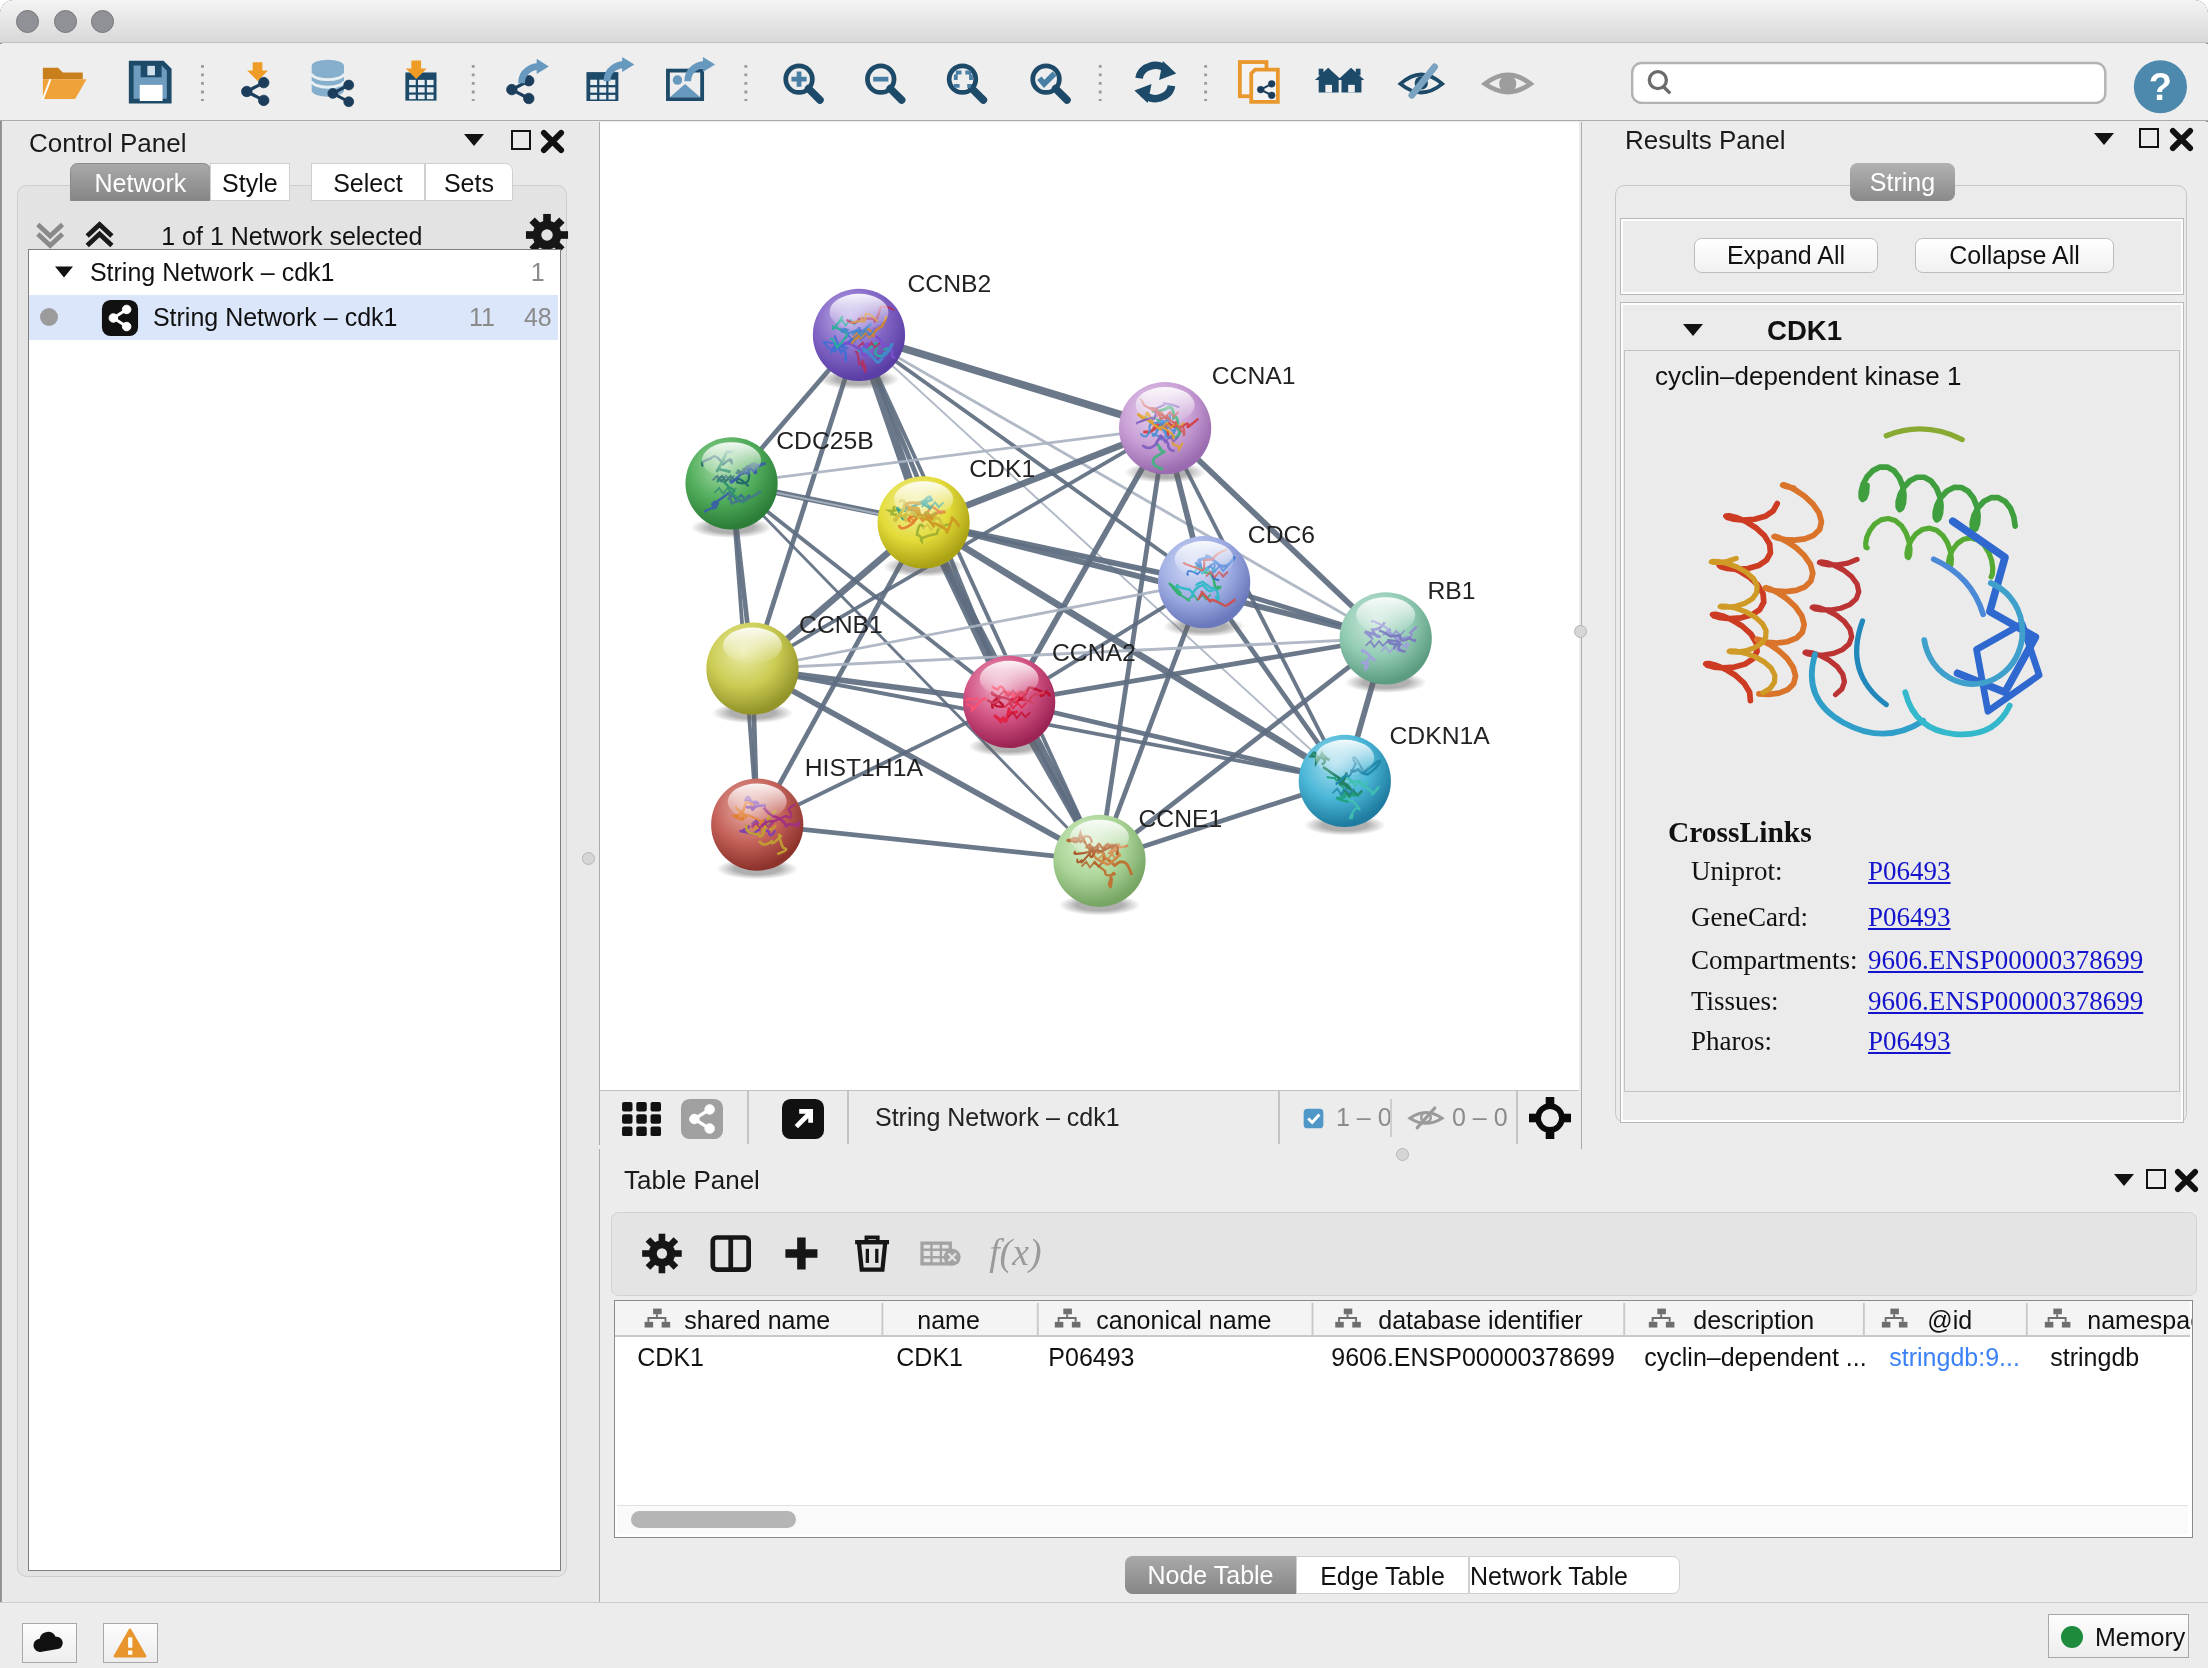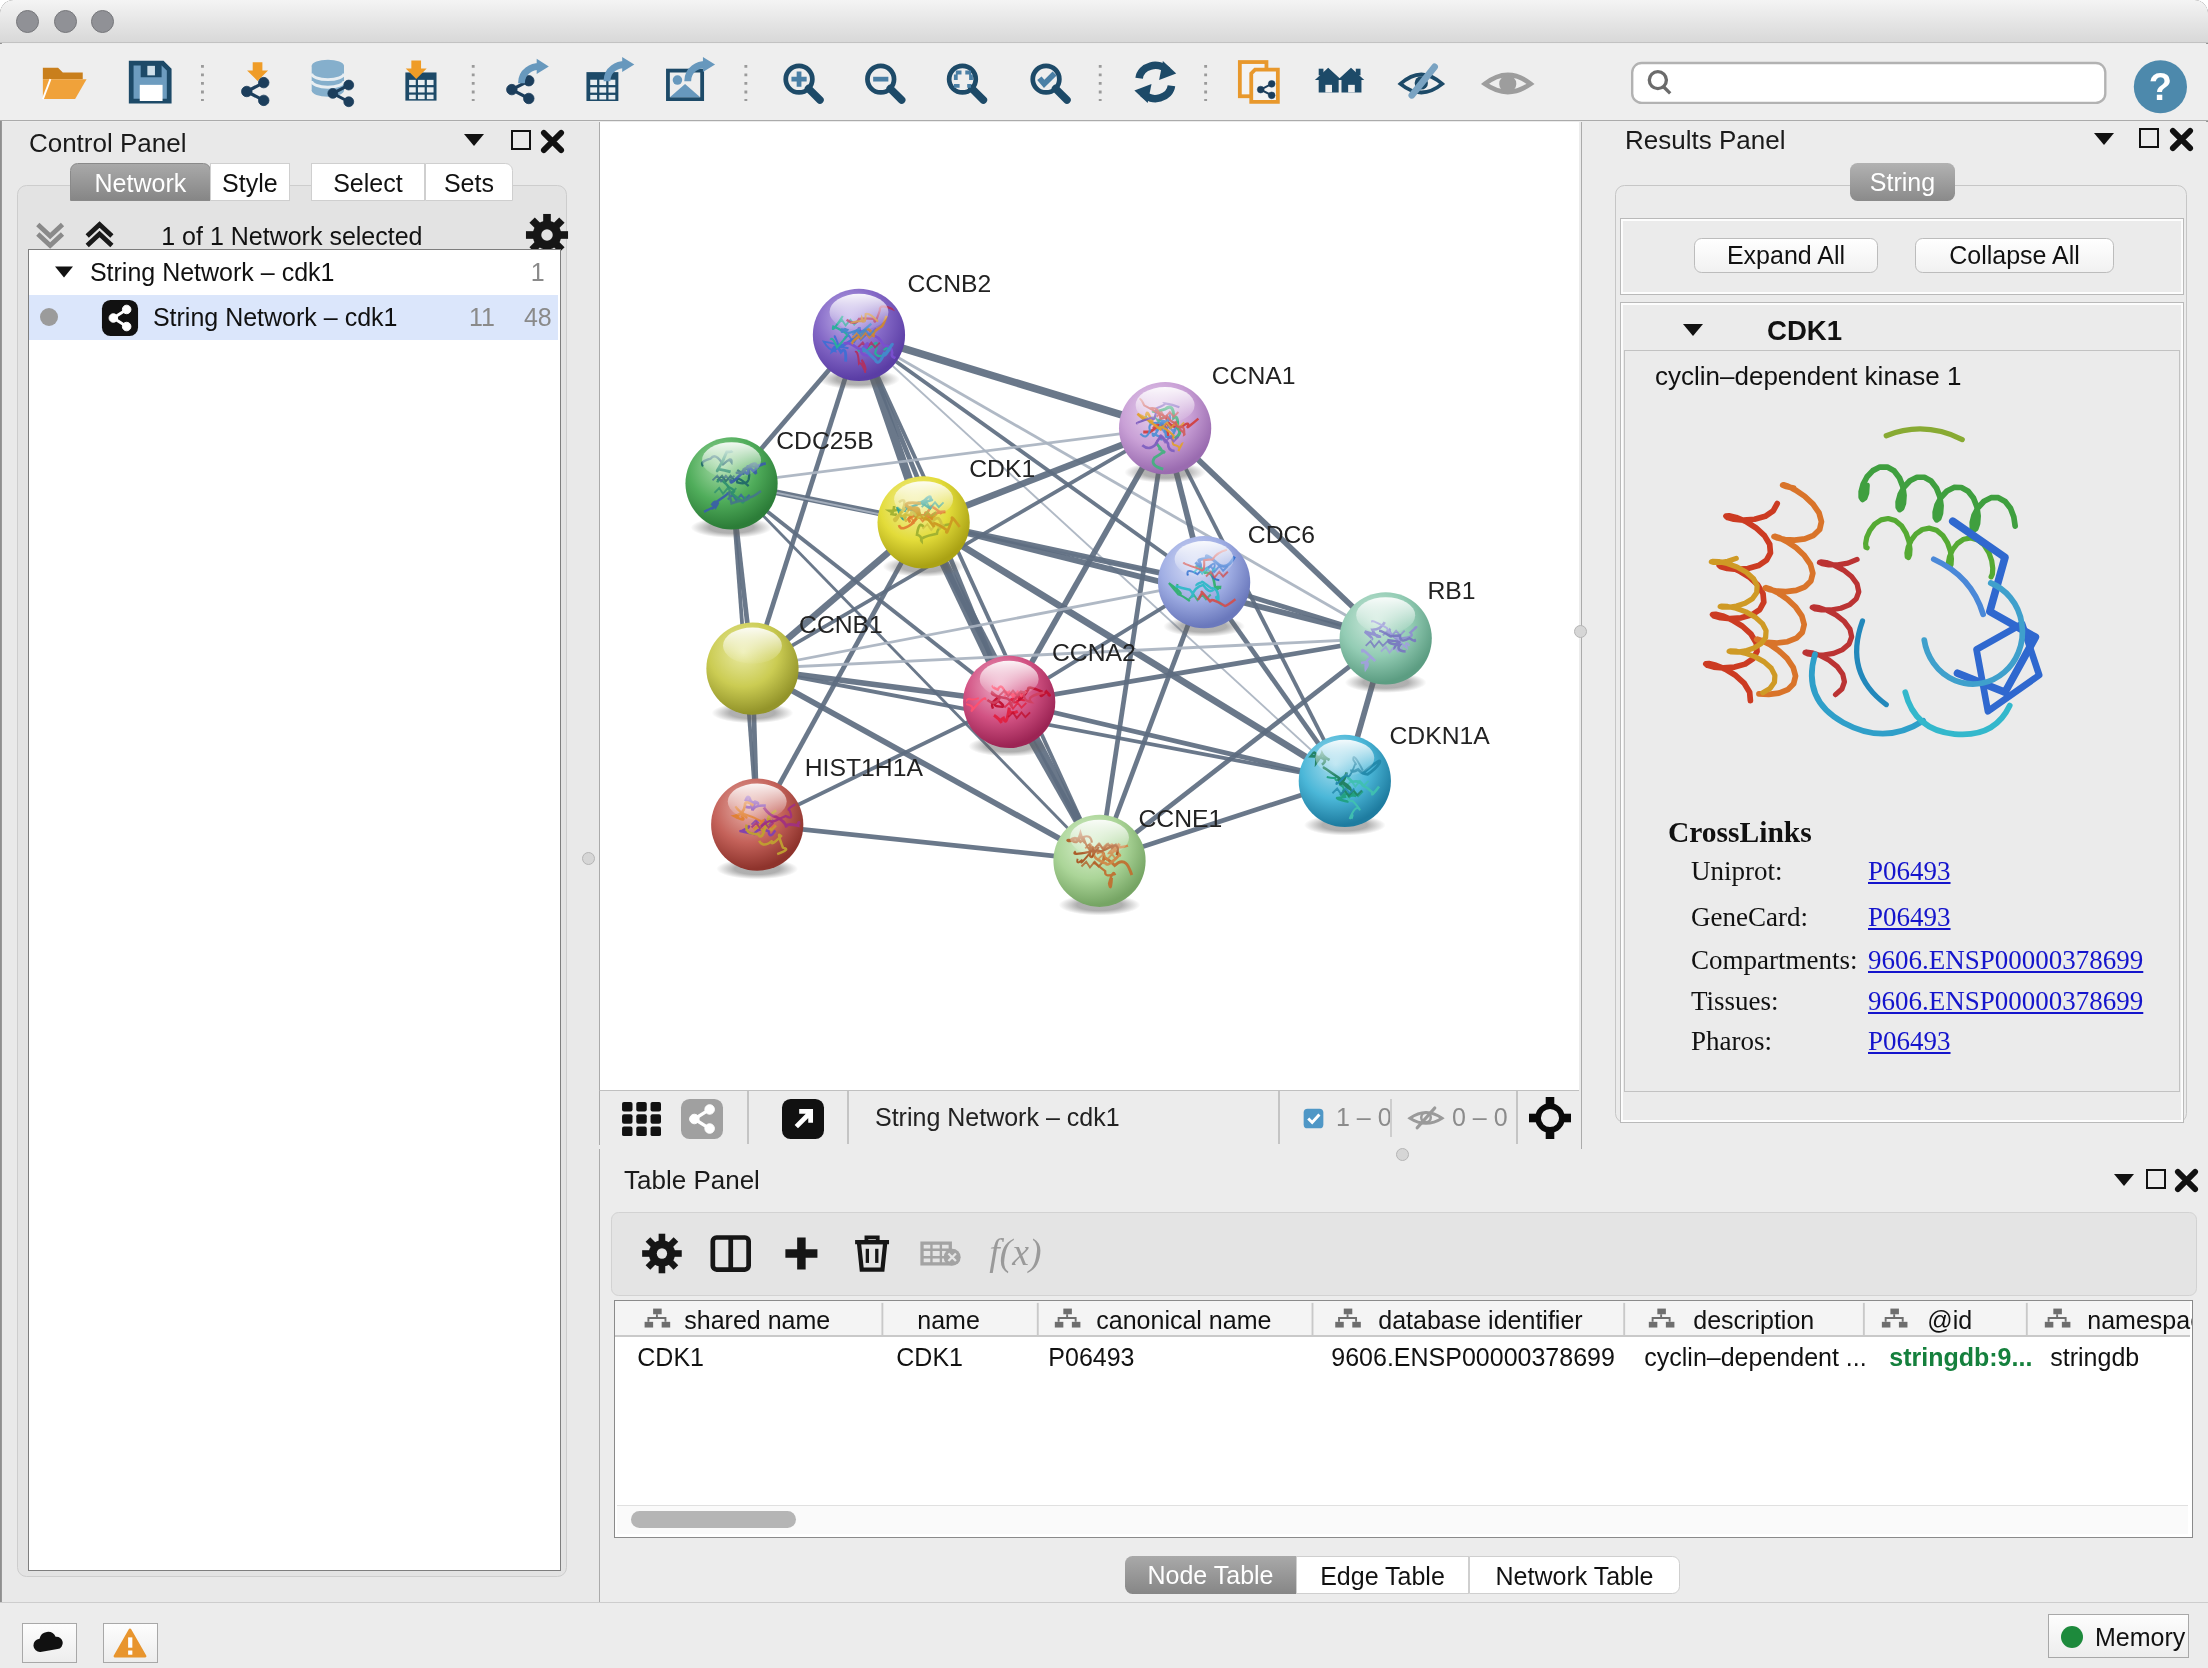--- a/index.html
+++ b/index.html
@@ -847,30 +847,30 @@
       <div class="abs" style="left:481px;top:4.8px;font-size:25px;color:#111;">canonical name</div>
       <div class="abs" style="left:763px;top:4.8px;font-size:25px;color:#111;">database identifier</div>
       <div class="abs" style="left:1078px;top:4.8px;font-size:25px;color:#111;">description</div>
       <div class="abs" style="left:1312px;top:4.8px;font-size:25px;color:#111;">@id</div>
       <div class="abs" style="left:1472px;top:4.8px;font-size:25px;color:#111;">namespace</div>
       <div class="abs" style="left:22px;top:42px;font-size:25px;color:#111;">CDK1</div>
       <div class="abs" style="left:281px;top:42px;font-size:25px;color:#111;">CDK1</div>
       <div class="abs" style="left:433px;top:42px;font-size:25px;color:#111;">P06493</div>
       <div class="abs" style="left:716px;top:42px;font-size:25px;color:#111;">9606.ENSP00000378699</div>
       <div class="abs" style="left:1029px;top:42px;font-size:25px;color:#111;">cyclin–dependent ...</div>
-      <div class="abs" style="left:1274px;top:42px;font-size:25px;color:#15803d;font-weight:bold;">stringdb:9...</div>
+      <div class="abs" style="left:1274px;top:42px;font-size:25px;color:#3b82f6;">stringdb:9...</div>
       <div class="abs" style="left:1435px;top:42px;font-size:25px;color:#111;">stringdb</div>
       <div class="abs" style="left:1.9px;top:204px;width:1571px;height:27.6px;background:#fafafa;border-top:1px solid #e0e0e0;">
         <div class="abs" style="left:14.3px;top:4.8px;width:165px;height:17px;border-radius:8.6px;background:#b5b5b5;"></div>
       </div>
     </div>
 
     <div class="abs" style="left:525px;top:407px;width:171px;height:38px;line-height:38px;text-align:center;font-size:25px;color:#fff;background:linear-gradient(#a9a9a9,#868686);border-radius:7.6px 0 0 7.6px;">Node Table</div>
     <div class="abs" style="left:696px;top:407px;width:173px;height:38px;line-height:38px;text-align:center;font-size:25px;color:#111;background:#fff;border:1px solid #cfcfcf;box-sizing:border-box;">Edge Table</div>
-    <div class="abs" style="left:869px;top:407px;width:211px;height:38px;line-height:38px;text-align:center;font-size:25px;color:#111;background:#fff;border:1px solid #cfcfcf;box-sizing:border-box;border-radius:0 7.6px 7.6px 0;">Network Table</div>
+    <div class="abs" style="left:869px;top:407px;width:211px;height:38px;line-height:38px;text-align:left;font-size:25px;color:#111;background:#fff;border:1px solid #cfcfcf;box-sizing:border-box;border-radius:0 7.6px 7.6px 0;">Network Table</div>
   </div>
   <div class="abs dot" style="left:582px;top:852px;"></div>
   <div class="abs dot" style="left:1574px;top:625px;"></div>
   <div class="abs dot" style="left:1396px;top:1148px;"></div>
   <div id="statusbar" class="abs">
     <div class="abs" style="left:22px;top:20px;width:55px;height:40px;background:linear-gradient(#fdfdfd,#ededed);border:1.9px solid #a8a8a8;box-sizing:border-box;">
       <svg class="abs" style="left:8.6px;top:6.7px;" width="34" height="23" viewBox="0 0 36 24">
         <path d="M9,22 a7,7 0 0 1 -1,-14 a9,9 0 0 1 17,-2 a6.5,6.5 0 0 1 2,13 z" fill="#111"></path>
       </svg>
     </div>

